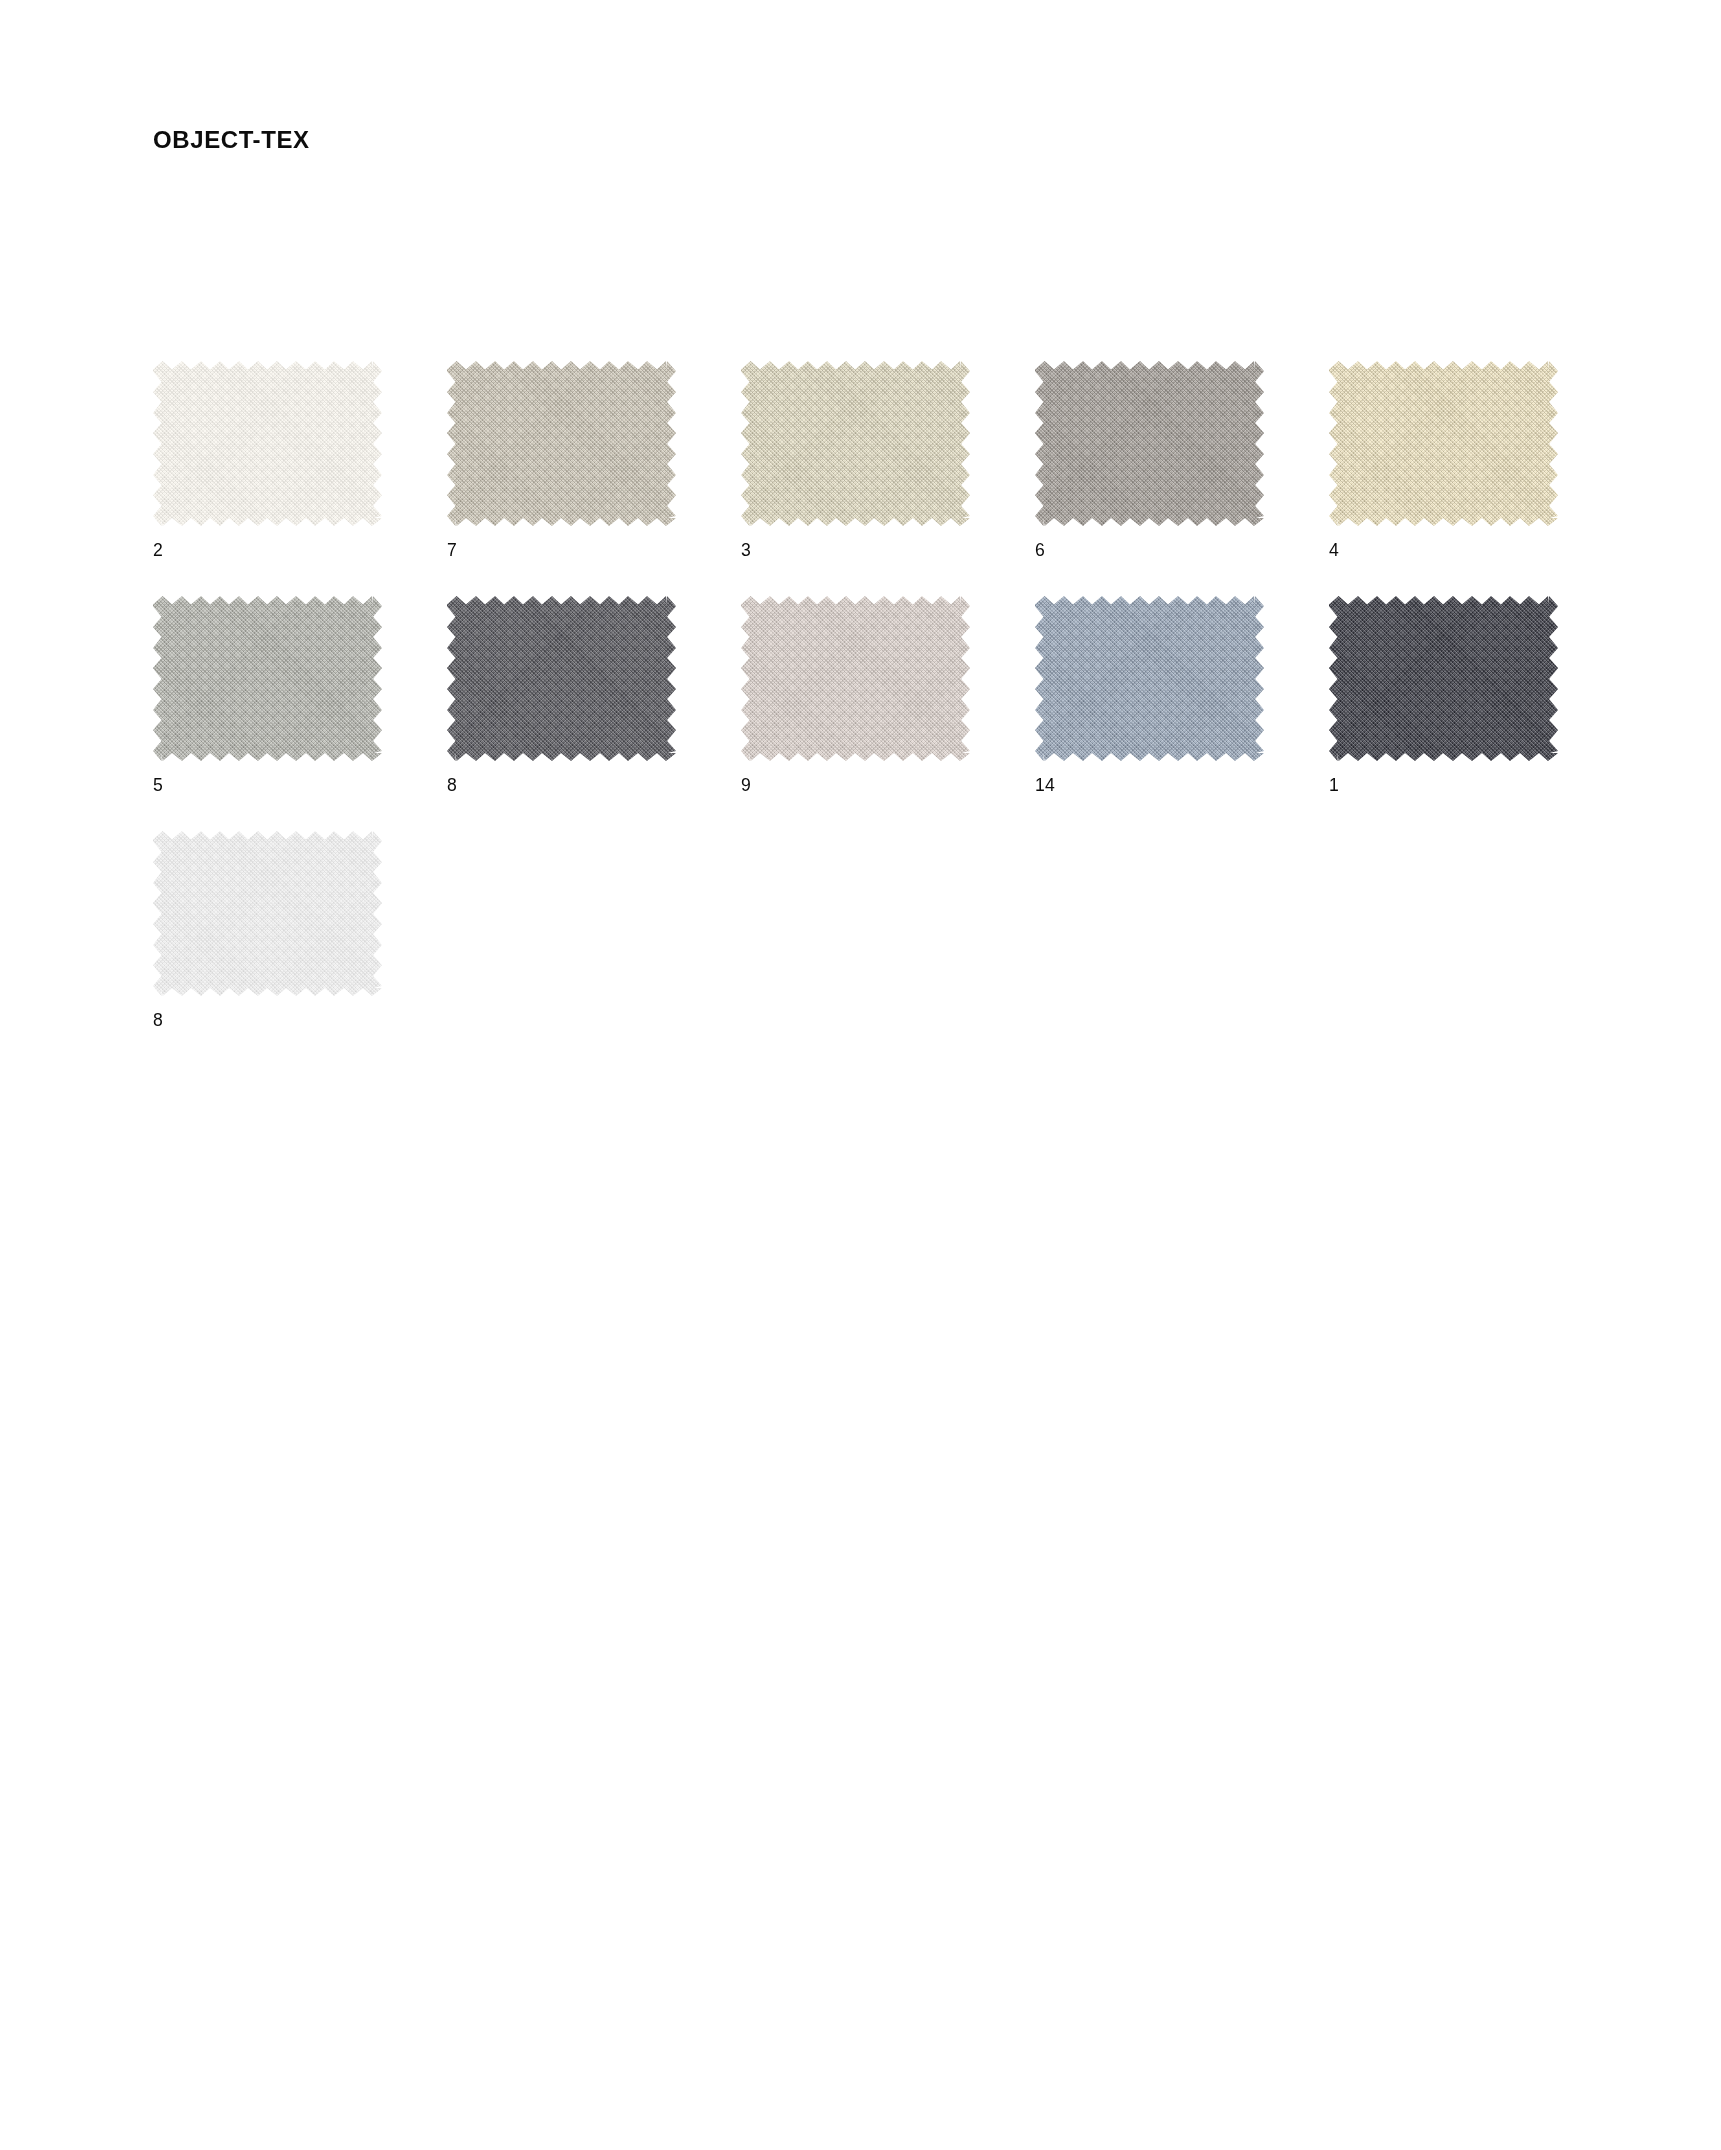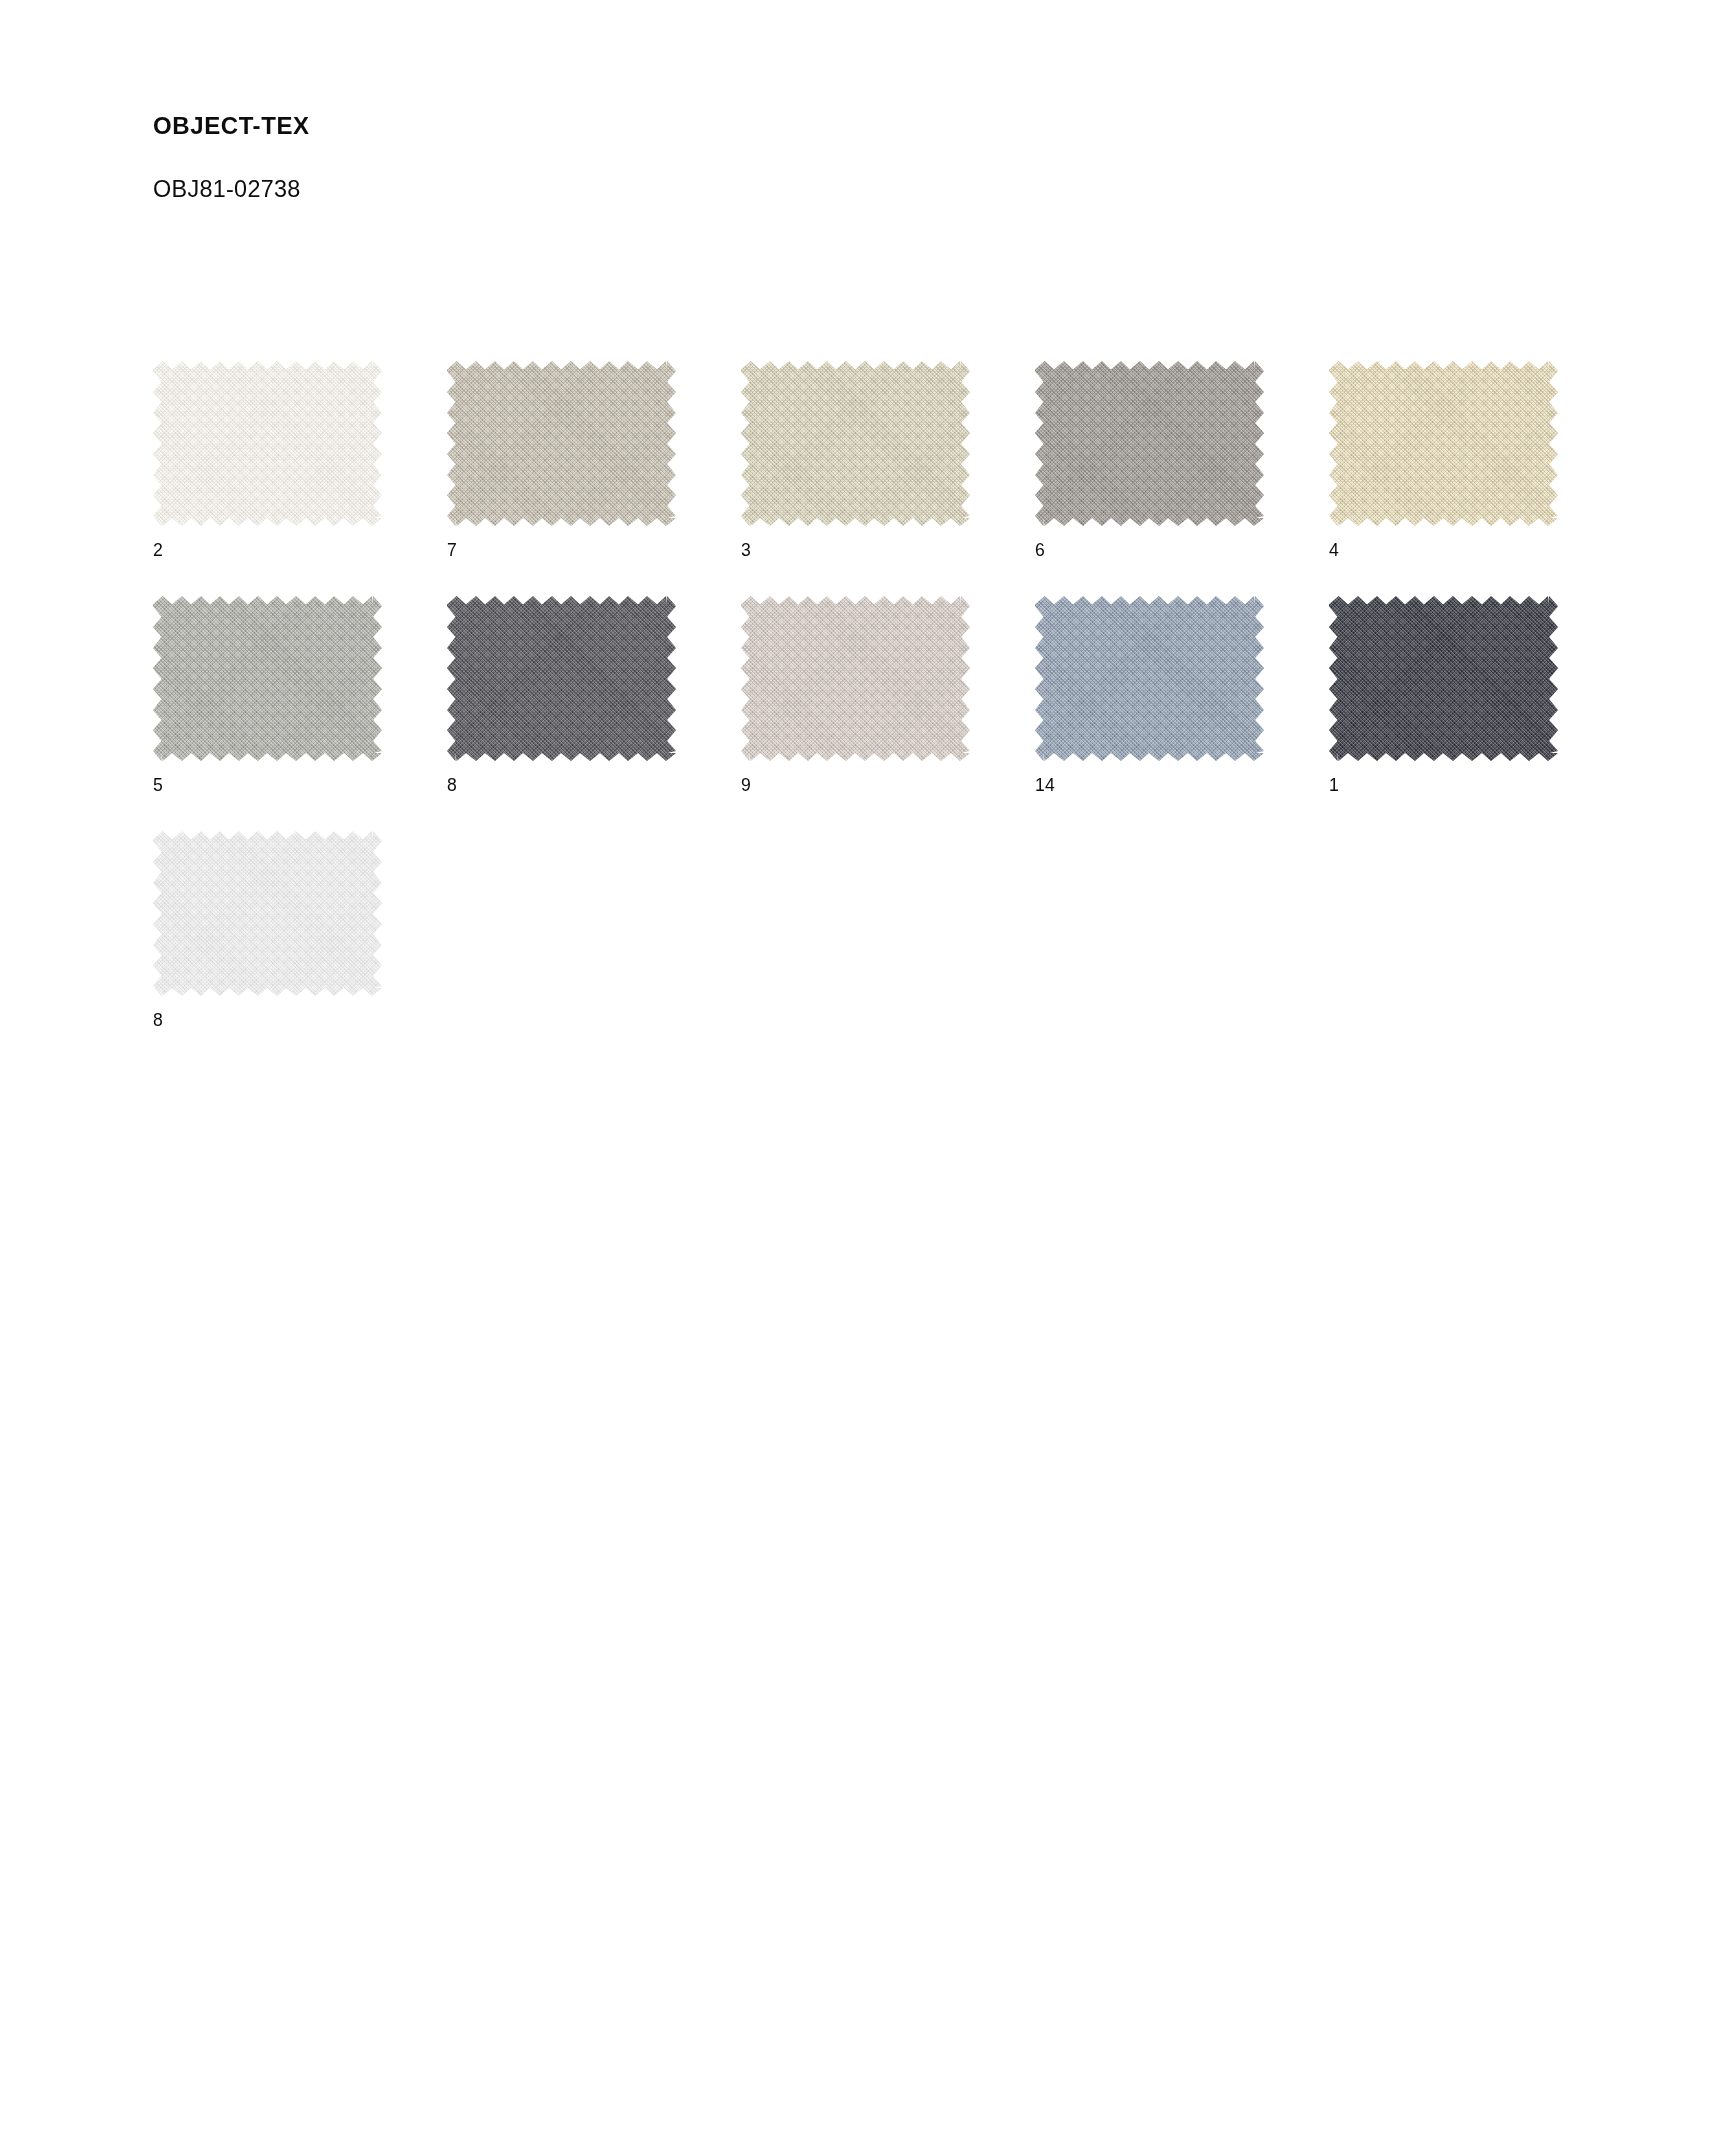--- a/index.html
+++ b/index.html
@@ -15,21 +15,21 @@
     color: #111111;
     -webkit-font-smoothing: antialiased;
     position: relative;
     overflow: hidden;
   }
 
   
   .sheet-header {
     position: absolute;
     left: 153px;
-    top: 114px;
+    top: 128px;
     width: 1430px;
   }
   .brand-title {
     font-size: 24px;
     font-weight: 700;
     letter-spacing: 0.6px;
     line-height: 1;
     margin: 0;
     color: #0d0d0d;
   }
@@ -118,21 +118,20 @@
     letter-spacing: 0.1px;
     line-height: 1;
     color: #0d0d0d;
   }
 </style>
 </head>
 <body>
 
 <div class="sheet-header">
   <h1 class="brand-title">OBJECT-TEX</h1>
-  <p class="collection-code">OBJ81-02738</p>
 </div>
 
 <div class="swatch-grid" id="swatch-grid">
     <div class="swatch-cell">
       <div class="swatch-chip" style="--chip-color: #faf7f0; --weave-opacity: 0.55; mask-image: none; clip-path: polygon(0px 8.5px, 9.6px 0px, 19px 8.5px, 29px 0px, 38px 8.5px, 48px 0px, 57px 8.5px, 67px 0px, 76px 8.5px, 86px 0px, 95px 8.5px, 105px 0px, 114px 8.5px, 124px 0px, 133px 8.5px, 143px 0px, 153px 8.5px, 162px 0px, 172px 8.5px, 181px 0px, 191px 8.5px, 200px 0px, 210px 8.5px, 219px 0px, 220px 8.5px, 220px 0px, 229px 10.3px, 220px 20.7px, 229px 31px, 220px 41px, 229px 52px, 220px 62px, 229px 72px, 220px 83px, 229px 93px, 220px 103px, 229px 114px, 220px 124px, 229px 134px, 220px 145px, 229px 155px, 220px 157px, 229px 157px, 219px 165px, 210px 157px, 200px 165px, 191px 157px, 181px 165px, 172px 157px, 162px 165px, 153px 157px, 143px 165px, 133px 157px, 124px 165px, 114px 157px, 105px 165px, 95px 157px, 86px 165px, 76px 157px, 67px 165px, 57px 157px, 48px 165px, 38px 157px, 29px 165px, 19px 157px, 9.6px 165px, 8.5px 157px, 8.5px 165px, 0px 155px, 8.5px 145px, 0px 134px, 8.5px 124px, 0px 114px, 8.5px 103px, 0px 93px, 8.5px 83px, 0px 72px, 8.5px 62px, 0px 52px, 8.5px 41px, 0px 31px, 8.5px 20.7px, 0px 10.3px);"></div>
       <div class="swatch-caption">2</div>
     </div>
     <div class="swatch-cell">
       <div class="swatch-chip" style="--chip-color: #cdc6b5; --weave-opacity: 1; mask-image: none; clip-path: polygon(0px 8.5px, 9.6px 0px, 19px 8.5px, 29px 0px, 38px 8.5px, 48px 0px, 57px 8.5px, 67px 0px, 76px 8.5px, 86px 0px, 95px 8.5px, 105px 0px, 114px 8.5px, 124px 0px, 133px 8.5px, 143px 0px, 153px 8.5px, 162px 0px, 172px 8.5px, 181px 0px, 191px 8.5px, 200px 0px, 210px 8.5px, 219px 0px, 220px 8.5px, 220px 0px, 229px 10.3px, 220px 20.7px, 229px 31px, 220px 41px, 229px 52px, 220px 62px, 229px 72px, 220px 83px, 229px 93px, 220px 103px, 229px 114px, 220px 124px, 229px 134px, 220px 145px, 229px 155px, 220px 157px, 229px 157px, 219px 165px, 210px 157px, 200px 165px, 191px 157px, 181px 165px, 172px 157px, 162px 165px, 153px 157px, 143px 165px, 133px 157px, 124px 165px, 114px 157px, 105px 165px, 95px 157px, 86px 165px, 76px 157px, 67px 165px, 57px 157px, 48px 165px, 38px 157px, 29px 165px, 19px 157px, 9.6px 165px, 8.5px 157px, 8.5px 165px, 0px 155px, 8.5px 145px, 0px 134px, 8.5px 124px, 0px 114px, 8.5px 103px, 0px 93px, 8.5px 83px, 0px 72px, 8.5px 62px, 0px 52px, 8.5px 41px, 0px 31px, 8.5px 20.7px, 0px 10.3px);"></div>
       <div class="swatch-caption">7</div>

